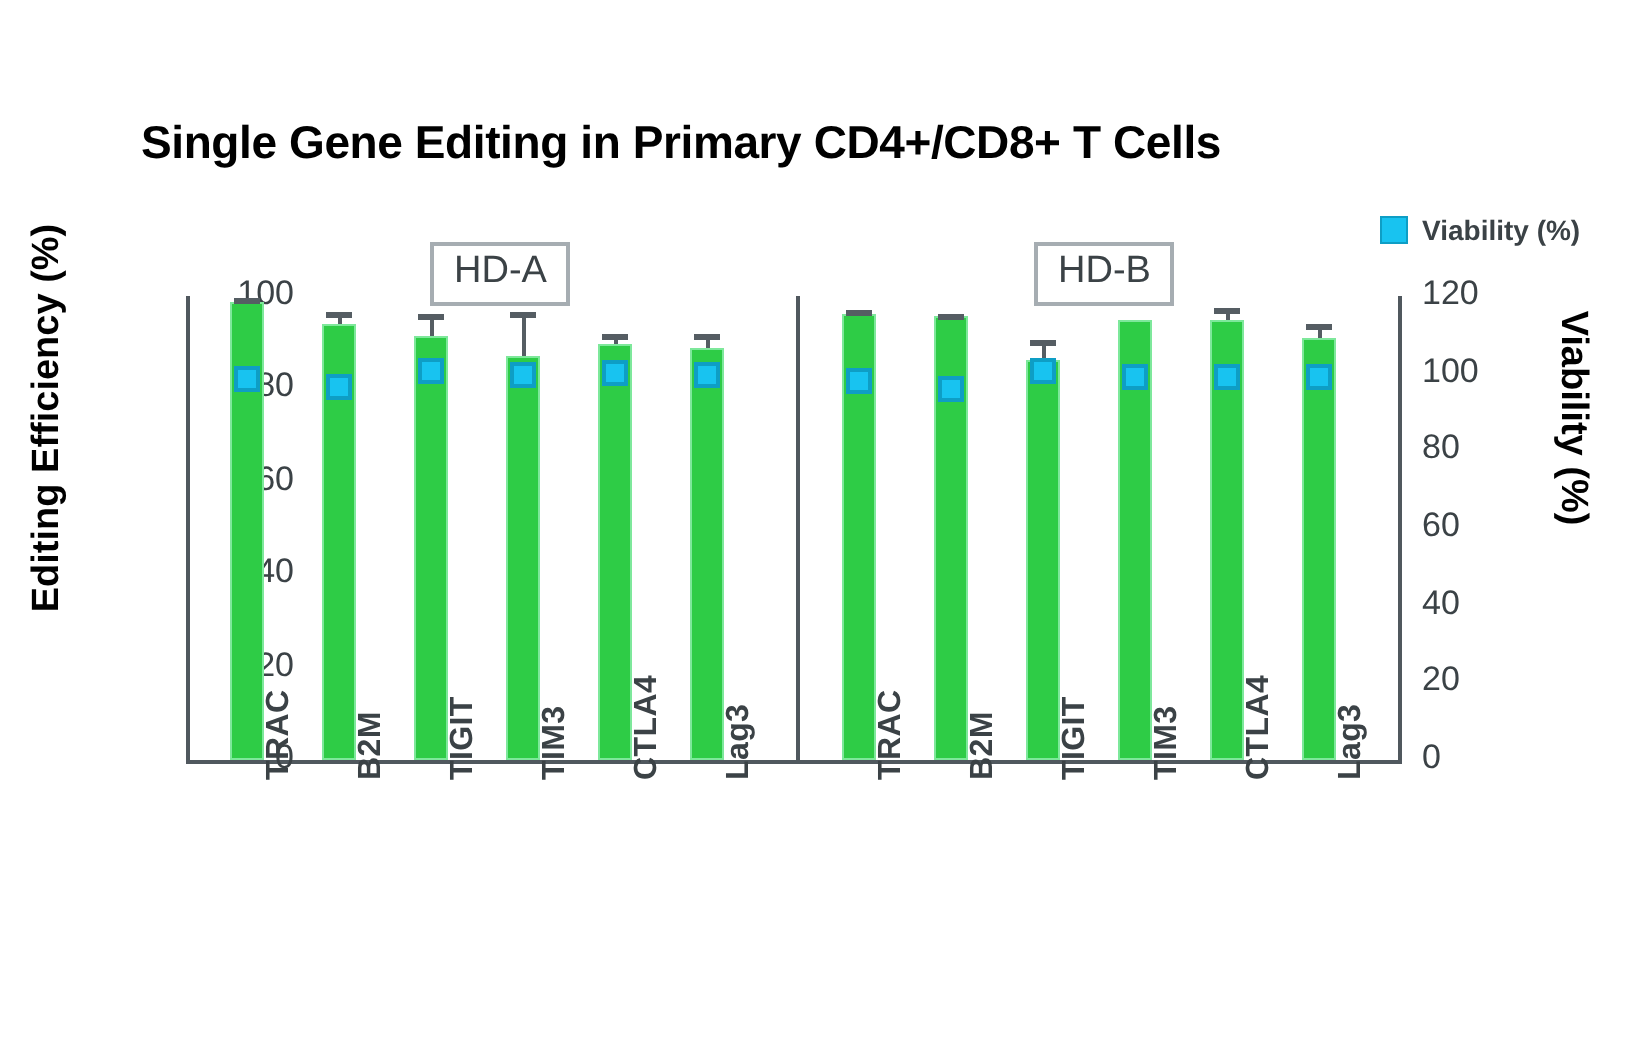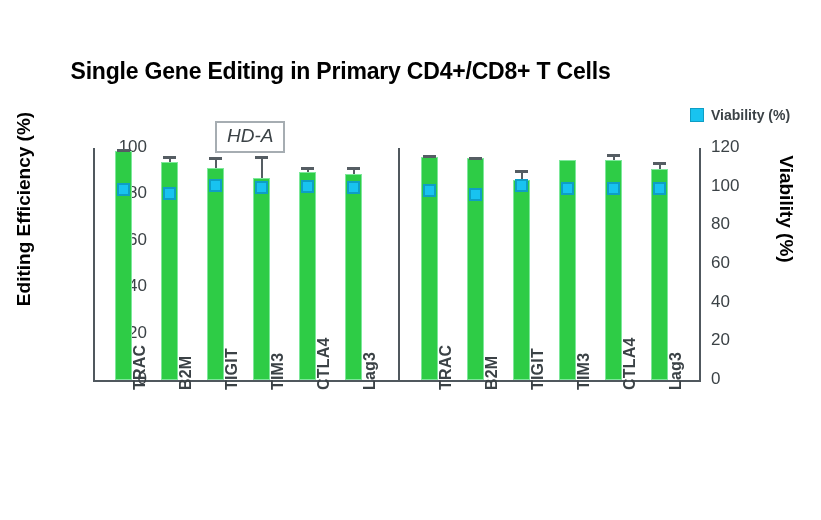--- a/index.html
+++ b/index.html
@@ -137,21 +137,20 @@
   
   .donor-box {
     position: absolute;
     top: 121px;
     border: 2px solid #a6adb2;
     background: #ffffff;
     padding: 2px 10px 4px 10px;
     font-size: 19px;
     color: #3b4246;
     white-space: nowrap;
-    font-style: italic;
   }
   #donor-box-a { left: 215px; }
   #donor-box-b { left: 517px; }
 
   
   #legend {
     position: absolute;
     left: 690px;
     top: 107px;
     display: flex;
@@ -181,20 +180,21 @@
 
   <div id="ylabel-left">Editing Efficiency (%)</div>
   <div id="ylabel-right">Viability (%)</div>
 
   <div id="legend">
     <span id="legend-swatch"></span>
     <span id="legend-label">Viability (%)</span>
   </div>
 
   <div class="donor-box" id="donor-box-a">HD-A</div>
+  <div class="donor-box" id="donor-box-b">HD-B</div>
 
   <div id="plot">
     <div class="axis-line" id="axis-left"></div>
     <div class="axis-line" id="axis-right"></div>
     <div class="axis-line" id="axis-bottom"></div>
     <div id="panel-divider"></div>
 
     <div id="ticks-left">
         <div class="tick-label tick-left" style="top: -11px;">100</div>
         <div class="tick-label tick-left" style="top: 35.4px;">80</div>

